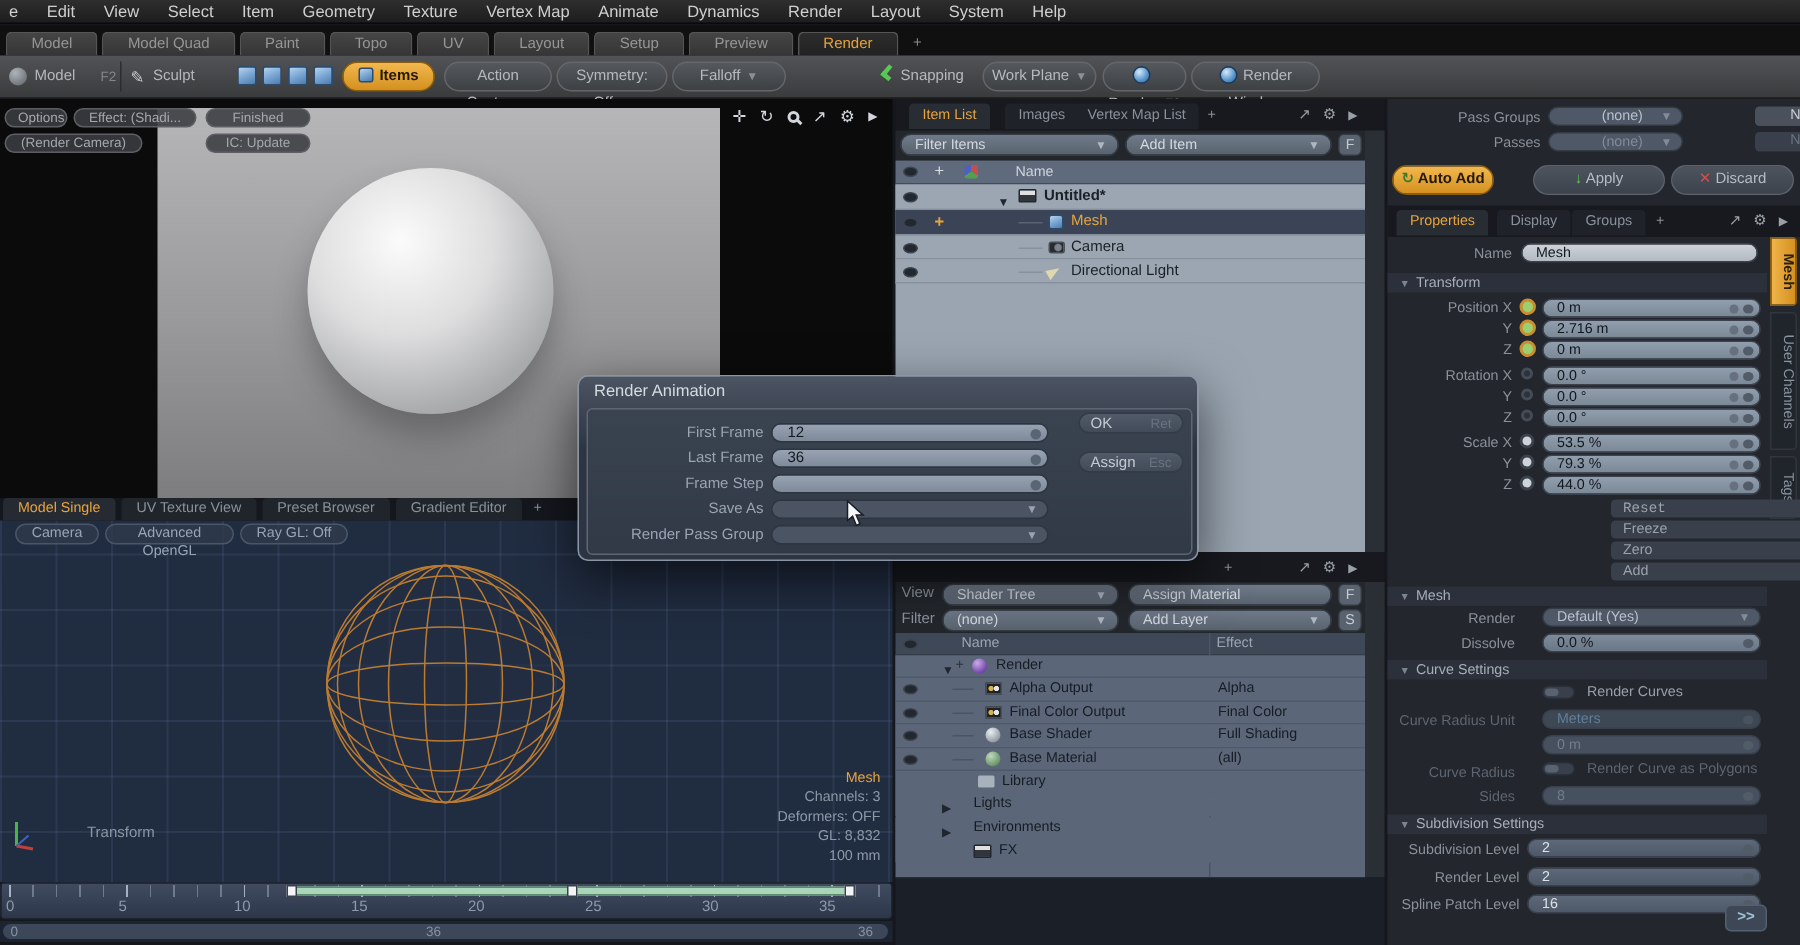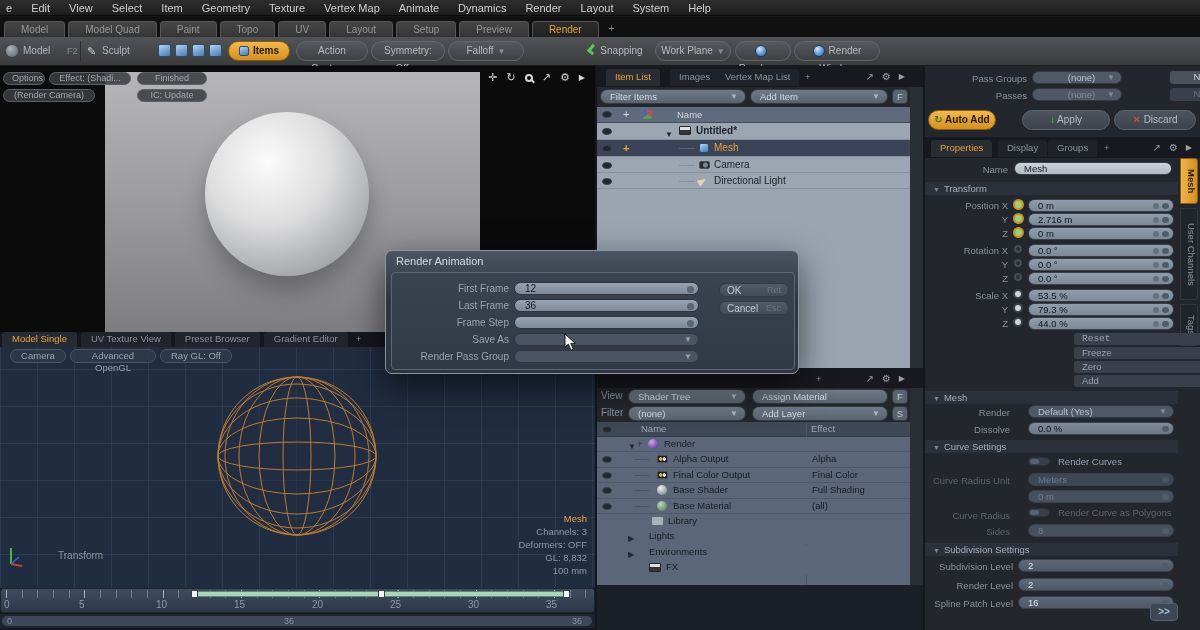--- a/index.html
+++ b/index.html
@@ -547,20 +547,20 @@
   <span class="dlabel" style="top:82px;">Save As</span>
   <span class="ddrop" style="top:82px;">
       <span class="arr">▼</span>
     </span>
 
   <span class="dlabel" style="top:99px;">Render Pass Group</span>
   <span class="ddrop" style="top:99px;">
       <span class="arr">▼</span>
     </span>
 
-  <span class="dbtn" style="top:32px;"><span>OK</span><span class="k">Ret</span></span>
-  <span class="dbtn" style="top:50px;"><span>Cancel</span><span class="k">Esc</span></span>
+  <span class="dbtn" style="top:24px;"><span>OK</span><span class="k">Ret</span></span>
+  <span class="dbtn" style="top:50px;"><span>Assign</span><span class="k">Esc</span></span>
 
 
   <svg class="abs" style="left:178px;top:82px;z-index:70;" width="13" height="19" viewBox="0 0 13 19">
     <path d="M1,1 L1,14 L4.4,11.2 L6.9,17.3 L9.3,16.2 L6.8,10.4 L11.4,10.4 Z" fill="#f4f6f8" stroke="#1a1d22" stroke-width="1"></path>
   </svg>
 </div>
 
 </body></html>

